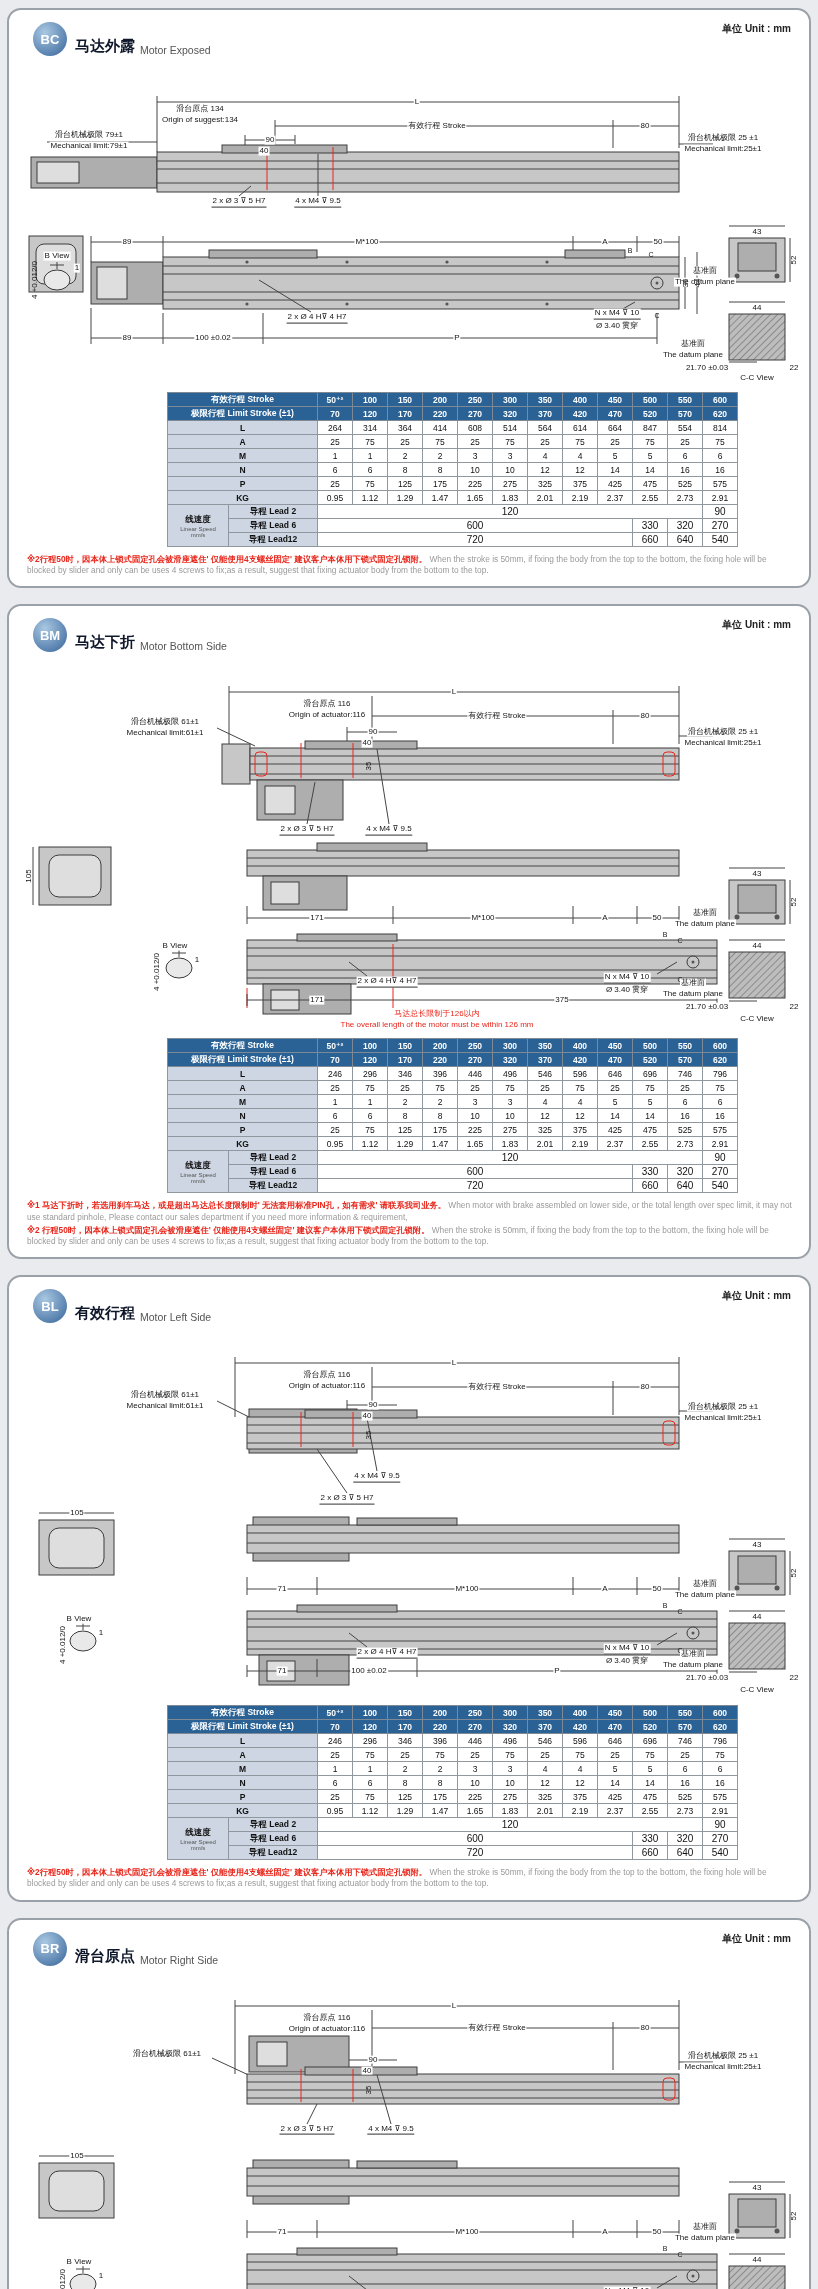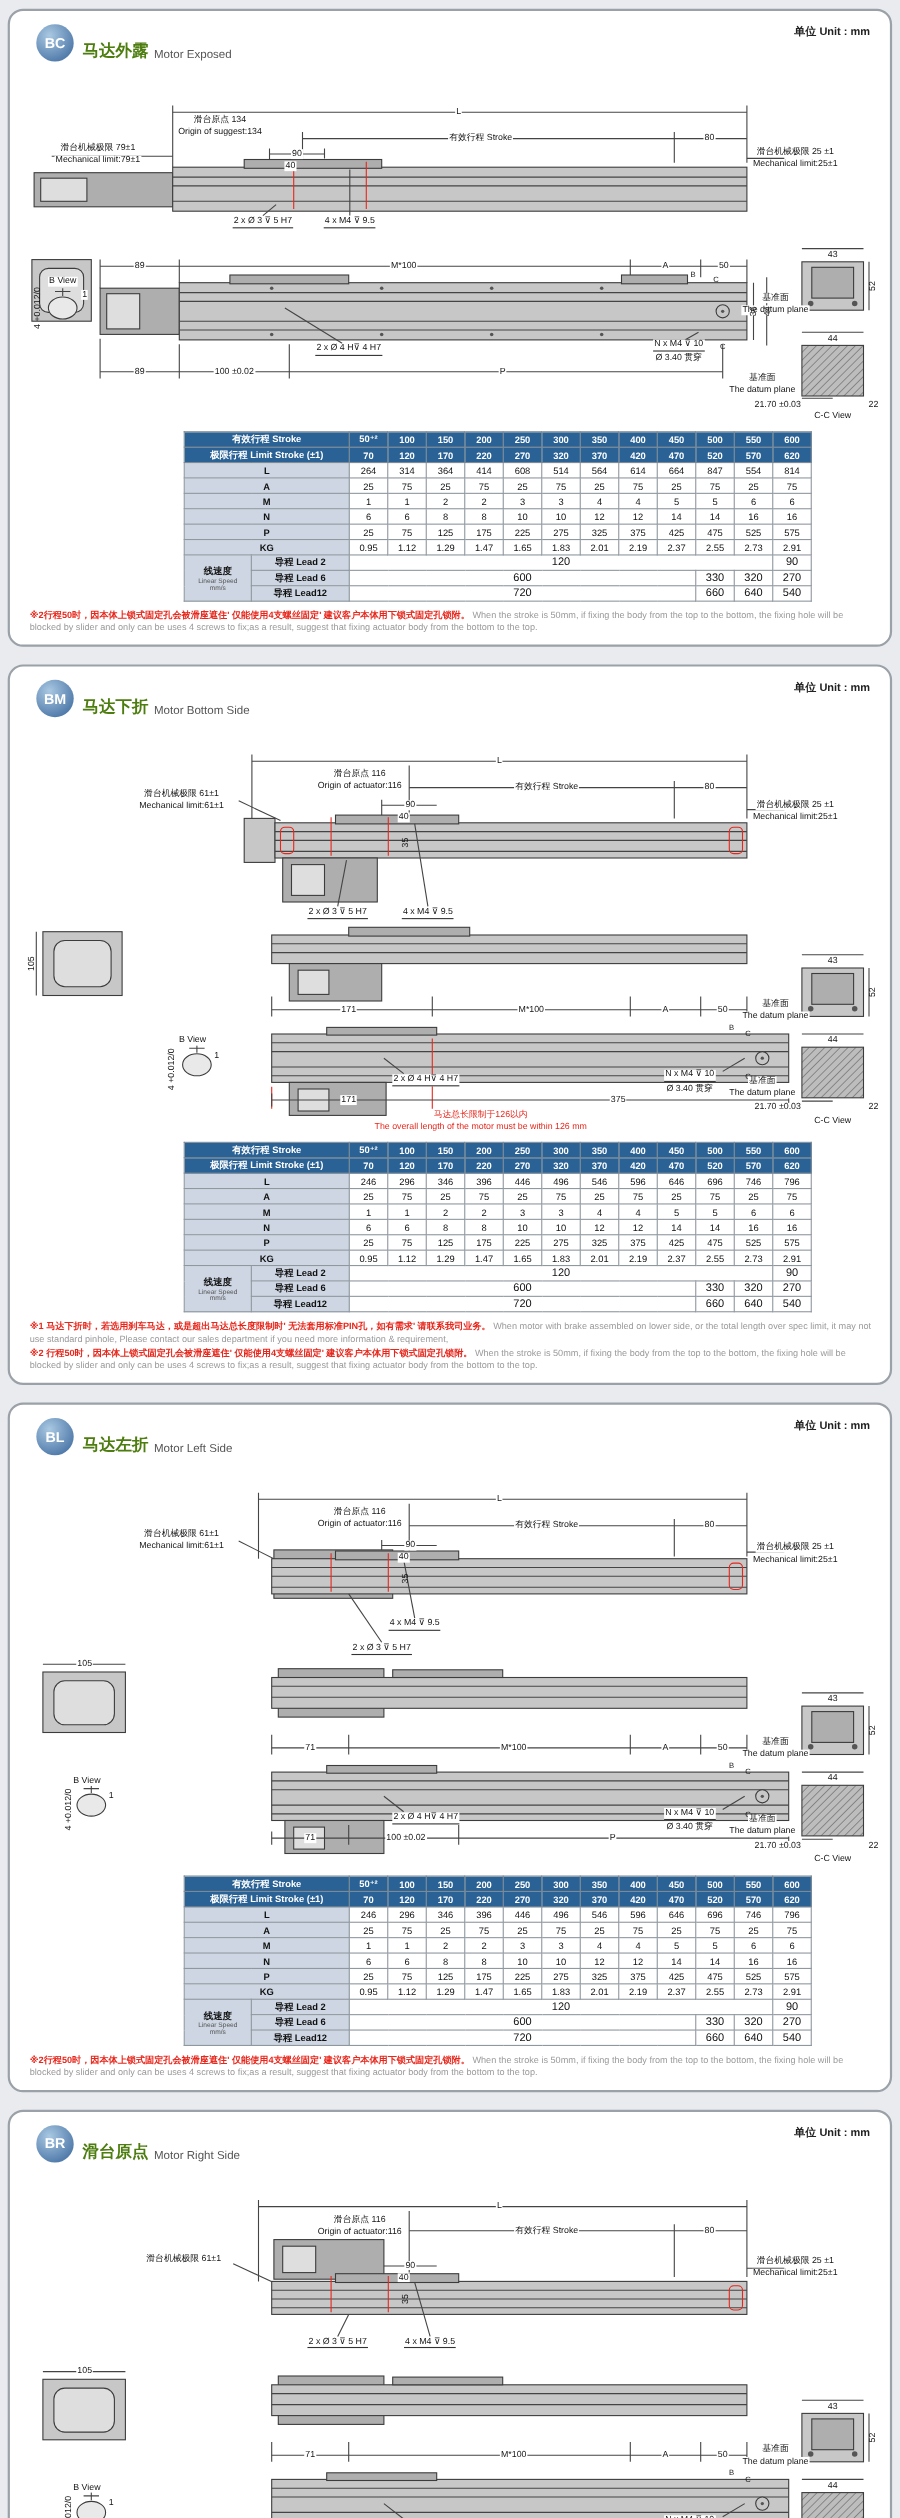--- a/index.html
+++ b/index.html
@@ -1,20 +1,20 @@
 <!DOCTYPE html>
 <html><head>
 <meta charset="utf-8">
 <style>
   html,body{margin:0;padding:0;background:#e9ebee;font-family:"Liberation Sans","DejaVu Sans",sans-serif;color:#222;}
   .page{width:818px;margin:0;padding:8px 0 6px;box-sizing:border-box;}
   .panel{background:#fff;border:2px solid #9aa1a8;border-radius:14px;margin:0 7px 16px;padding:6px 8px 8px;box-sizing:border-box;position:relative;}
   .sec-head{display:flex;align-items:flex-end;height:40px;position:relative;}
   .badge{width:34px;height:34px;border-radius:50%;background:radial-gradient(circle at 35% 30%,#a9c8e2,#527cab 75%);color:#fff;font-weight:bold;font-size:13px;display:flex;align-items:center;justify-content:center;margin:0 8px 0 16px;flex:none;}
-  .t-cn{font-size:15px;font-weight:bold;color:#4d7c0f;}
+  .t-cn{font-size:15px;font-weight:bold;color:#0f172a;}
   .t-en{font-size:10.5px;color:#555;margin-left:5px;}
   .unit{position:absolute;right:10px;top:6px;font-size:10px;font-weight:bold;color:#222;}
   .draw{position:relative;width:786px;margin:0 auto;}
   .draw svg{position:absolute;left:0;top:0;}
   .dim{position:absolute;transform:translate(-50%,-50%);font-size:8px;line-height:1.1;color:#151515;background:#fff;padding:0 1px;white-space:nowrap;z-index:2;}
   .dim.vert{transform:translate(-50%,-50%) rotate(-90deg);background:transparent;}
   .dim.ul{border-bottom:1px solid #333;padding-bottom:1px;}
   .dim.red{color:#e8271c;}
   .dim.sm{font-size:7px;background:transparent;}
   .dsvg rect.s1{fill:#c7c7c7;stroke:#3c3c3c;}
@@ -610,21 +610,21 @@
       </div>
     <div class="notes">
         <p><span class="ncn">※1 马达下折时，若选用刹车马达，或是超出马达总长度限制时' 无法套用标准PIN孔，如有需求' 请联系我司业务。</span><span class="nen"> When motor with brake assembled on lower side, or the total length over spec limit, it may not use standard pinhole, Please contact our sales department if you need more information &amp; requirement,</span></p>
         <p><span class="ncn">※2 行程50时，因本体上锁式固定孔会被滑座遮住' 仅能使用4支螺丝固定' 建议客户本体用下锁式固定孔锁附。</span><span class="nen"> When the stroke is 50mm, if fixing the body from the top to the bottom, the fixing hole will be blocked by slider and only can be uses 4 screws to fix;as a result, suggest that fixing actuator body from the bottom to the top.</span></p>
       </div>
   </section>
 
   <section class="panel">
     <div class="sec-head">
       <div class="badge">BL</div>
-      <span class="t-cn">马达左折</span>
+      <span class="t-cn">有效行程</span>
       <span class="t-en">Motor Left Side</span>
       <div class="unit">单位 Unit : mm</div>
     </div>
     <div class="draw" style="height:376px">
       <svg class="dsvg" width="786" height="376">
         <defs>
             <pattern id="h2" width="5" height="5" patternUnits="userSpaceOnUse" patternTransform="rotate(45)">
               <rect width="5" height="5" fill="#bdbdbd"></rect>
               <line x1="0" y1="0" x2="0" y2="5" stroke="#5a5a5a"></line>
             </pattern>

